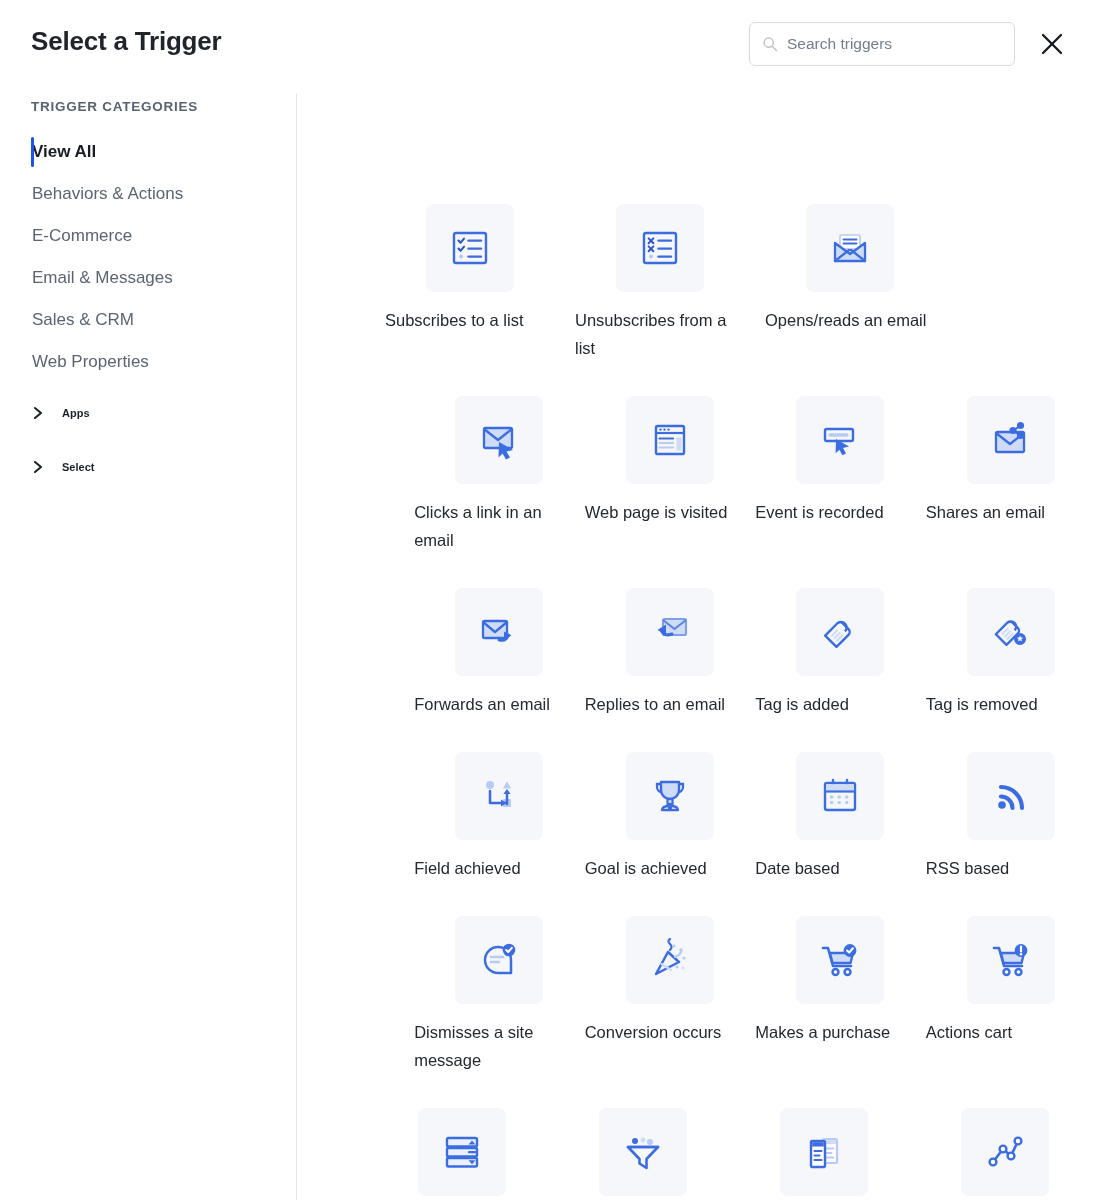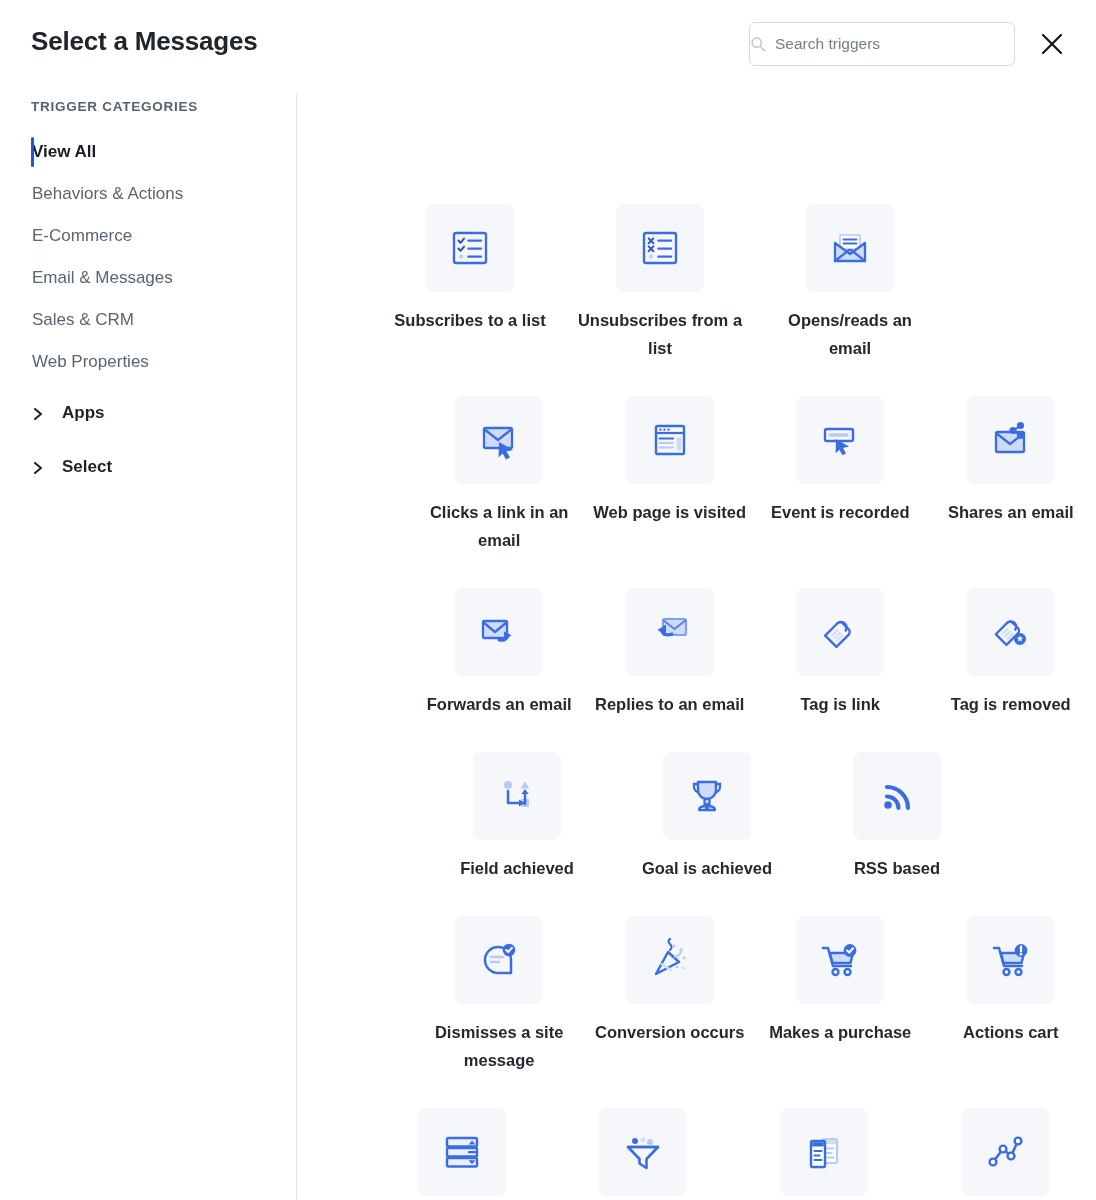--- a/index.html
+++ b/index.html
@@ -33,21 +33,21 @@
   }
   .search-wrap {
     position: absolute;
     left: 749px; top: 22px;
     width: 266px; height: 44px;
     border: 1px solid #d7dce3;
     border-radius: 6px;
     background: #fff;
     display: flex;
     align-items: center;
-    padding: 0 0;
+    padding: 0 12px;
   }
   .search-icon {
     width: 16px; height: 16px;
     flex: 0 0 16px;
     margin-right: 9px;
     opacity: .55;
   }
   .search-input {
     border: none;
     outline: none;
@@ -107,21 +107,21 @@
     width: 3px; height: 30px;
     background: #1b56e8;
     border-radius: 2px;
   }
   .group-list { position: absolute; left: 0; top: 298px; width: 296px; }
   .group-item {
     height: 54px;
     display: flex;
     align-items: center;
     padding-left: 31px;
-    font-size: 17px;
+    font-size: 11px;
     font-weight: bold;
     color: #1c2franche;
     color: #1c222b;
     cursor: pointer;
   }
   .chev {
     width: 14px; height: 14px;
     margin-right: 17px;
     flex: 0 0 14px;
   }
@@ -149,37 +149,35 @@
     background: #f5f7fb;
     border-radius: 8px;
     display: flex;
     align-items: center;
     justify-content: center;
   }
   .tile svg { display: block; }
   .cell-label {
     margin-top: 14px;
     width: 170px;
-    text-align: center;
     font-size: 16.5px;
     line-height: 28px;
     color: #24292f;
-    font-weight: bold;
   }
   .r1 { margin-top: 110px; }
   .rowgap { margin-top: 34px; margin-left: 47px; }
   .rowgap2 { margin-top: 34px; }
 </style>
 </head>
 <body>
 
 <div class="modal">
 
   <div class="header">
-    <div class="title">Select a Messages</div>
+    <div class="title">Select a Trigger</div>
 
     <div class="search-wrap">
       <span class="search-icon">
         <svg viewBox="0 0 16 16" width="16" height="16">
           <circle cx="6.7" cy="6.7" r="4.6" fill="none" stroke="#8b949f" stroke-width="1.5"></circle>
           <line x1="10.2" y1="10.2" x2="14.4" y2="14.4" stroke="#8b949f" stroke-width="1.5" stroke-linecap="round"></line>
         </svg>
       </span>
       <input class="search-input" type="text" placeholder="Search triggers" style="">
     </div>
@@ -386,21 +384,21 @@
             <svg viewBox="0 0 44 44" width="44" height="44">
               <g transform="rotate(-45 22 22)">
                 <path d="M9 14 h17 a4 4 0 0 1 4 4 v8 a4 4 0 0 1 -4 4 H9 Z" fill="none" stroke="#3c6de0" stroke-width="2.4" stroke-linejoin="round"></path>
                 <path d="M26 14 a5.5 5.5 0 0 1 0 11" fill="none" stroke="#3c6de0" stroke-width="2.4"></path>
                 <line x1="13" y1="19" x2="22" y2="19" stroke="#cfdcf8" stroke-width="2"></line>
                 <line x1="13" y1="22.5" x2="22" y2="22.5" stroke="#cfdcf8" stroke-width="2"></line>
                 <line x1="13" y1="26" x2="22" y2="26" stroke="#cfdcf8" stroke-width="2"></line>
               </g>
             </svg>
           </div>
-          <div class="cell-label">Tag is link</div>
+          <div class="cell-label">Tag is added</div>
         </div>
 
         <div class="cell">
           <div class="tile">
             <svg viewBox="0 0 44 44" width="44" height="44">
               <g transform="rotate(-45 21 20)">
                 <path d="M8 13 h16 a4 4 0 0 1 4 4 v7 a4 4 0 0 1 -4 4 H8 Z" fill="none" stroke="#3c6de0" stroke-width="2.4" stroke-linejoin="round"></path>
                 <path d="M24 13 a5.2 5.2 0 0 1 0 10.5" fill="none" stroke="#3c6de0" stroke-width="2.4"></path>
                 <line x1="12" y1="17.5" x2="21" y2="17.5" stroke="#cfdcf8" stroke-width="2"></line>
                 <line x1="12" y1="21" x2="21" y2="21" stroke="#cfdcf8" stroke-width="2"></line>
@@ -439,20 +437,40 @@
               <path d="M13 10 h-4 v3 a5 5 0 0 0 4.6 5" fill="none" stroke="#3c6de0" stroke-width="2.3"></path>
               <path d="M31 10 h4 v3 a5 5 0 0 1 -4.6 5" fill="none" stroke="#3c6de0" stroke-width="2.3"></path>
               <rect x="19.5" y="25" width="5" height="5" fill="#cfdcf8" stroke="#3c6de0" stroke-width="2.2"></rect>
               <path d="M14 36 q0 -4 8 -4 q8 0 8 4 Z" fill="#fff" stroke="#3c6de0" stroke-width="2.3" stroke-linejoin="round"></path>
               <line x1="20" y1="34" x2="24" y2="34" stroke="#3c6de0" stroke-width="2"></line>
             </svg>
           </div>
           <div class="cell-label">Goal is achieved</div>
         </div>
 
+        <div class="cell">
+          <div class="tile">
+            <svg viewBox="0 0 44 44" width="44" height="44">
+              <line x1="15" y1="6" x2="15" y2="12" stroke="#3c6de0" stroke-width="2.4" stroke-linecap="round"></line>
+              <line x1="29" y1="6" x2="29" y2="12" stroke="#3c6de0" stroke-width="2.4" stroke-linecap="round"></line>
+              <rect x="7" y="9" width="30" height="27" rx="2" fill="none" stroke="#3c6de0" stroke-width="2.4"></rect>
+              <rect x="8.2" y="10.2" width="27.6" height="7" fill="#cfdcf8"></rect>
+              <line x1="7" y1="17.5" x2="37" y2="17.5" stroke="#3c6de0" stroke-width="2.2"></line>
+              <g fill="#b9cbf4">
+                <rect x="12" y="21.5" width="3.4" height="3" rx="1"></rect>
+                  <rect x="19.5" y="21.5" width="3.4" height="3" rx="1"></rect>
+                  <rect x="27" y="21.5" width="3.4" height="3" rx="1"></rect>
+                <rect x="12" y="27" width="3.4" height="3" rx="1"></rect>
+                  <rect x="19.5" y="27" width="3.4" height="3" rx="1"></rect>
+                  <rect x="27" y="27" width="3.4" height="3" rx="1"></rect>
+              </g>
+            </svg>
+          </div>
+          <div class="cell-label">Date based</div>
+        </div>
 
         <div class="cell">
           <div class="tile">
             <svg viewBox="0 0 44 44" width="44" height="44">
               <circle cx="13" cy="31" r="3.8" fill="#3c6de0"></circle>
               <path d="M12 22.5 a11.5 11.5 0 0 1 11.5 11.5" fill="none" stroke="#3c6de0" stroke-width="4.2" stroke-linecap="round"></path>
               <path d="M12 13 a21 21 0 0 1 21 21" fill="none" stroke="#3c6de0" stroke-width="4.2" stroke-linecap="round"></path>
             </svg>
           </div>
           <div class="cell-label">RSS based</div>

